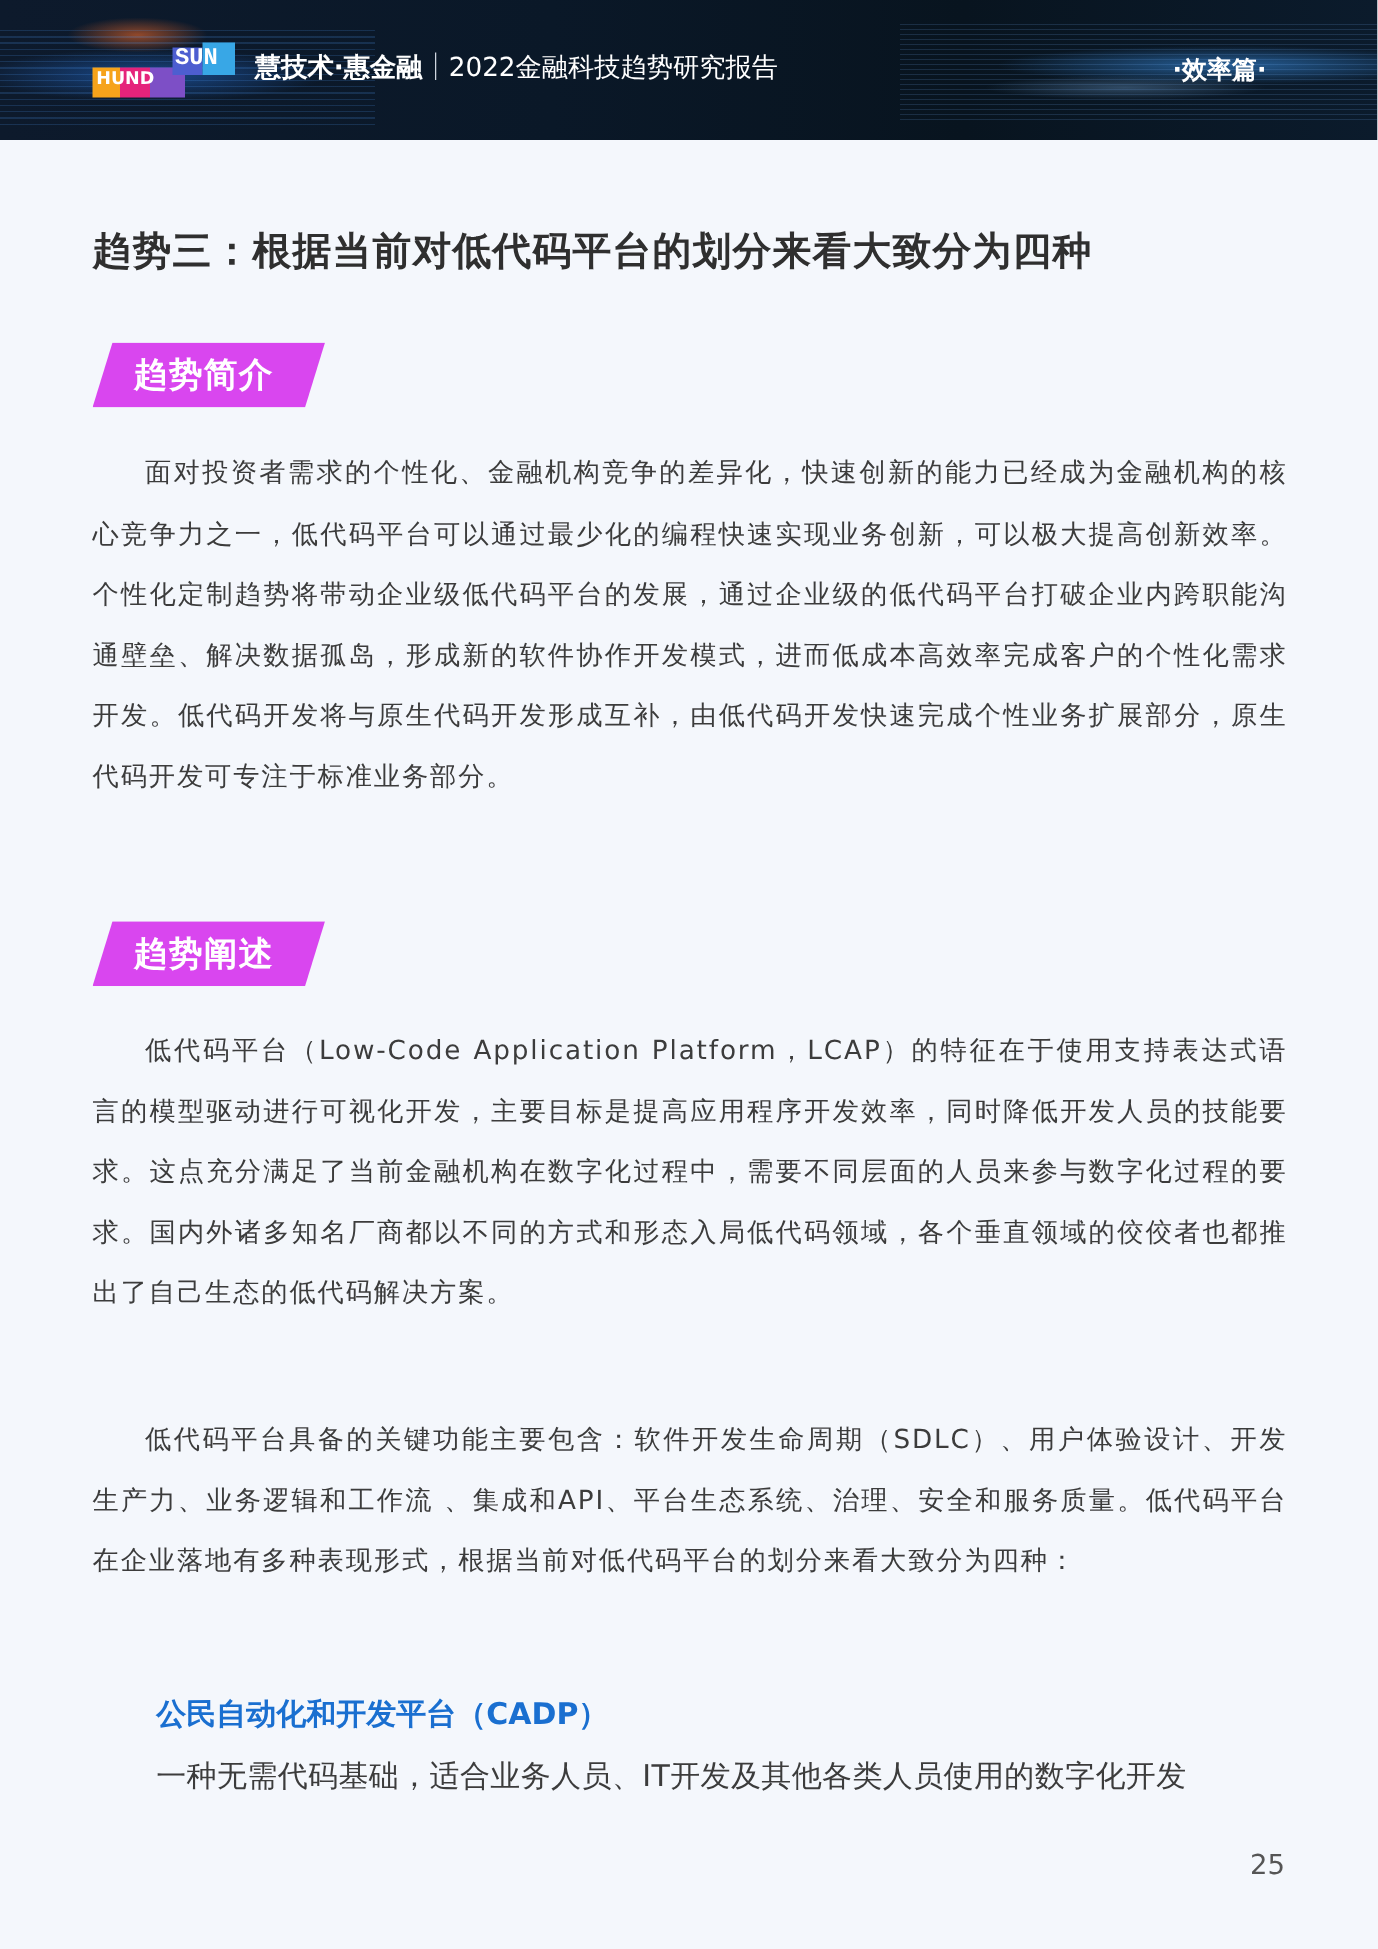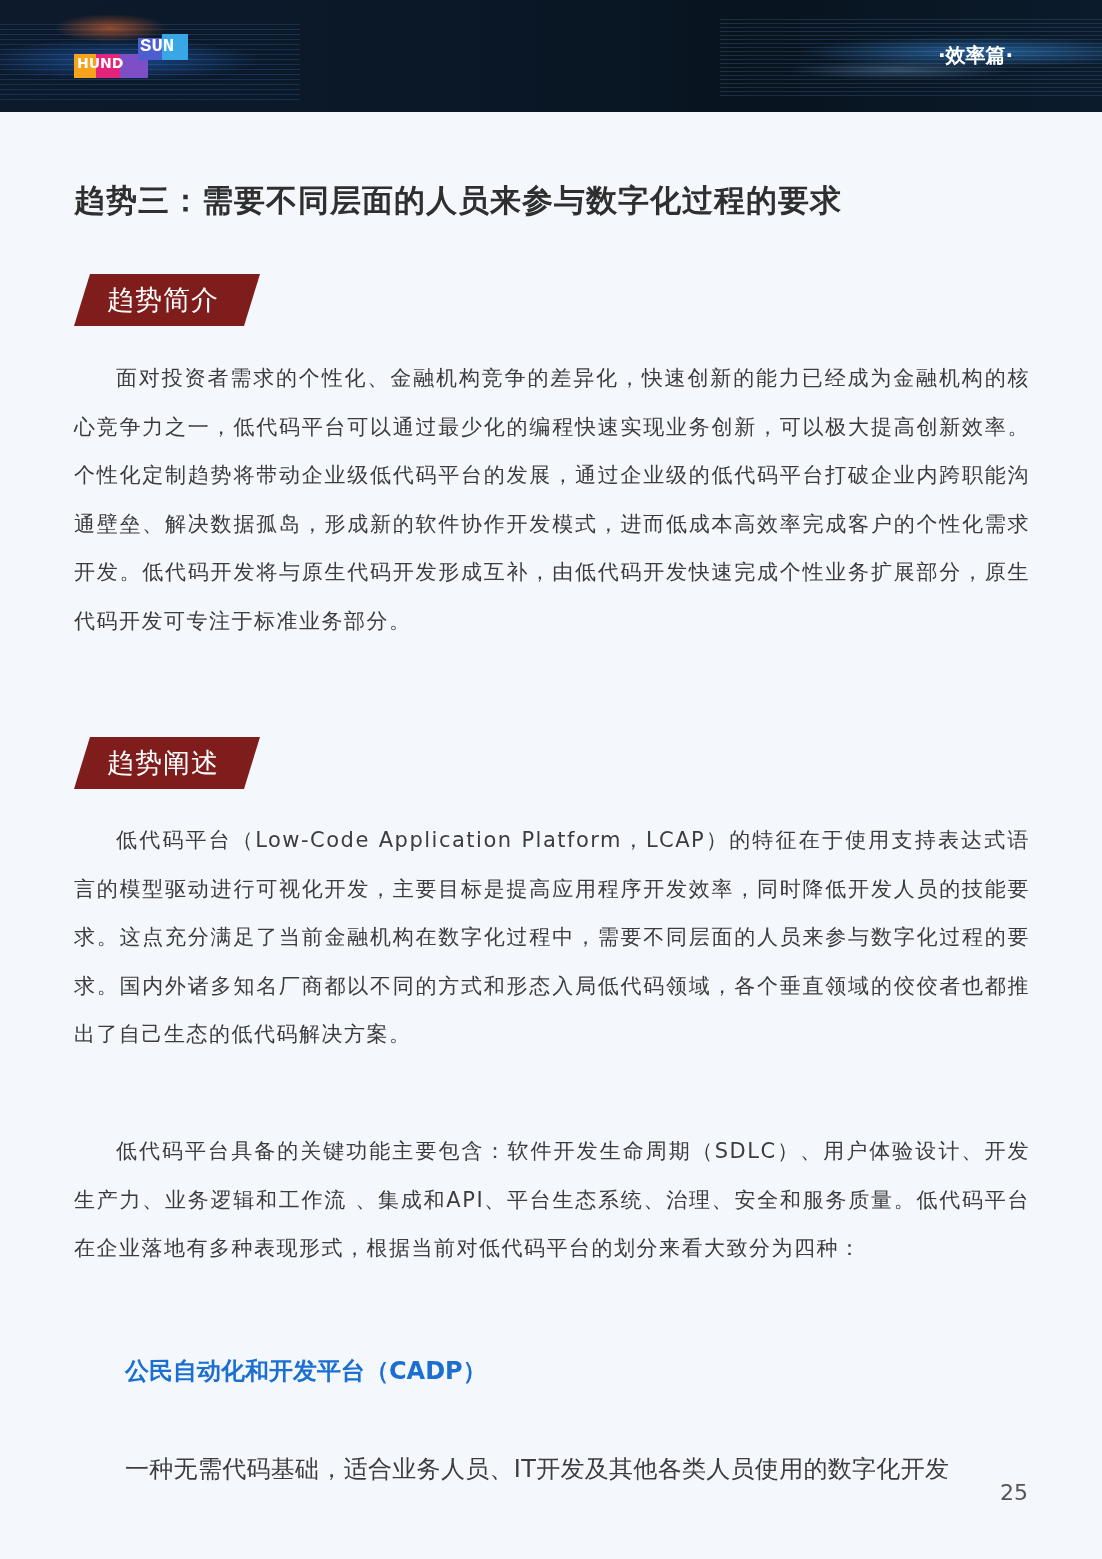--- a/index.html
+++ b/index.html
@@ -53,67 +53,70 @@
       position: absolute; left: 938px; top: 42px; font-size: 20px; font-weight: bold; color: #fff;
       white-space: nowrap;
     }
     .content { position: absolute; left: 74px; top: 0; width: 956px; }
     .page-title {
       position: absolute; top: 180px; left: 0; font-size: 31px; font-weight: bold;
       color: #2f2f2f; white-space: nowrap; letter-spacing: 1px;
     }
     .tag {
       position: absolute; left: 0; width: 186px; height: 52px;
-      background: #7f1d1d;
+      background: #d946ef;
       clip-path: polygon(16px 0, 186px 0, 170px 52px, 0 52px);
-      color: #fff; font-size: 27px; font-weight: normal;
+      color: #fff; font-size: 27px; font-weight: bold;
       display: flex; align-items: center; padding-left: 33px; box-sizing: border-box;
       letter-spacing: 1px;
     }
     .tag-intro { top: 274px; }
     .tag-detail { top: 737px; }
     .para {
       position: absolute; left: 0; width: 956px; font-size: 21px; line-height: 48.5px;
       color: #3c3c3c; text-align: justify; text-indent: 2em; margin: 0; letter-spacing: 1.5px;
     }
     .p1 { top: 354px; }
     .p2 { top: 816px; }
     .p3 { top: 1127px; }
     .subhead {
       position: absolute; left: 51px; top: 1355px; font-size: 24px; font-weight: bold;
       color: #1a6fd0; white-space: nowrap;
     }
     .p4 {
       position: absolute; left: 51px; top: 1405px; font-size: 24px; color: #3c3c3c;
-      white-space: nowrap; letter-spacing: 0.3px; margin-top: 48px;
+      white-space: nowrap; letter-spacing: 0.3px;
     }
     .page-num {
       position: absolute; right: 74px; top: 1480px; font-size: 22px; color: #555;
     }
   </style>
 </head>
 <body>
 
 <div class="header">
   <div class="lines"></div>
   <div class="lines-right"></div>
   <div class="logo">
     <div class="blk b1"></div>
     <div class="blk b2"></div>
     <div class="blk b3"></div>
     <div class="blk b4"></div>
     <div class="blk b5"></div>
     <span class="t-hund">HUND</span>
     <span class="t-sun">SUN</span>
   </div>
+  <div class="header-title">
+    <span>慧技术·惠金融</span><span class="sep"></span><span class="report">2022金融科技趋势研究报告</span>
+  </div>
   <div class="header-right">·效率篇·</div>
 </div>
 
 <div class="content">
-  <h1 class="page-title" style="margin:0;">趋势三：需要不同层面的人员来参与数字化过程的要求</h1>
+  <h1 class="page-title" style="margin:0;">趋势三：根据当前对低代码平台的划分来看大致分为四种</h1>
 
   <div class="tag tag-intro">趋势简介</div>
   <p class="para p1">面对投资者需求的个性化、金融机构竞争的差异化，快速创新的能力已经成为金融机构的核心竞争力之一，低代码平台可以通过最少化的编程快速实现业务创新，可以极大提高创新效率。个性化定制趋势将带动企业级低代码平台的发展，通过企业级的低代码平台打破企业内跨职能沟通壁垒、解决数据孤岛，形成新的软件协作开发模式，进而低成本高效率完成客户的个性化需求开发。低代码开发将与原生代码开发形成互补，由低代码开发快速完成个性业务扩展部分，原生代码开发可专注于标准业务部分。</p>
 
   <div class="tag tag-detail">趋势阐述</div>
   <p class="para p2">低代码平台（Low-Code Application Platform，LCAP）的特征在于使用支持表达式语言的模型驱动进行可视化开发，主要目标是提高应用程序开发效率，同时降低开发人员的技能要求。这点充分满足了当前金融机构在数字化过程中，需要不同层面的人员来参与数字化过程的要求。国内外诸多知名厂商都以不同的方式和形态入局低代码领域，各个垂直领域的佼佼者也都推出了自己生态的低代码解决方案。</p>
   <p class="para p3">低代码平台具备的关键功能主要包含：软件开发生命周期（SDLC）、用户体验设计、开发生产力、业务逻辑和工作流 、集成和API、平台生态系统、治理、安全和服务质量。低代码平台在企业落地有多种表现形式，根据当前对低代码平台的划分来看大致分为四种：</p>
 
   <div class="subhead">公民自动化和开发平台（CADP）</div>
   <div class="p4">一种无需代码基础，适合业务人员、IT开发及其他各类人员使用的数字化开发</div>

